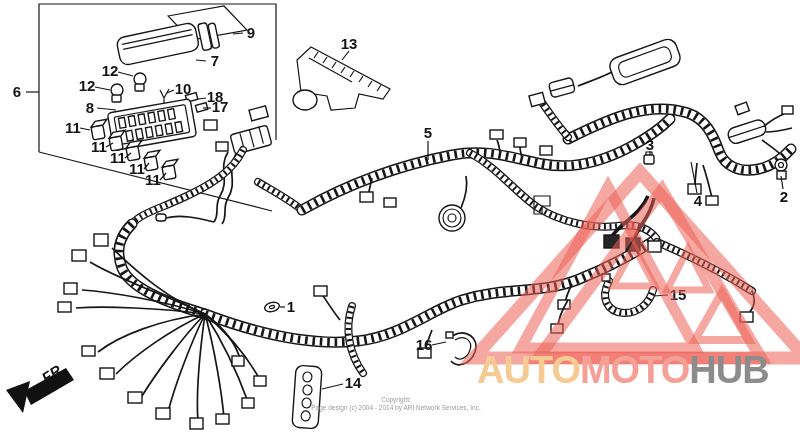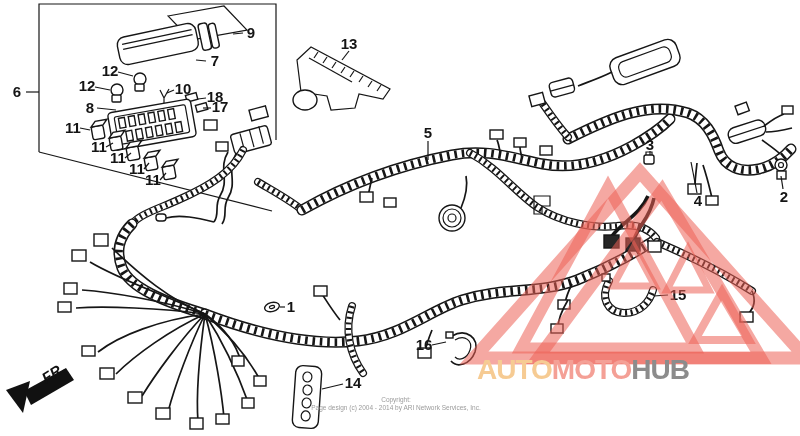--- a/index.html
+++ b/index.html
@@ -13,21 +13,21 @@
   .cn{stroke:#161616;stroke-width:1.4;fill:#fff}
   .cd{stroke:#161616;stroke-width:1.4;fill:#262626}
   .tA{stroke:#161616;stroke-width:11;fill:none;stroke-linecap:round}
   .tB{stroke:#fff;stroke-width:8;fill:none;stroke-linecap:round}
   .tC{stroke:#161616;stroke-width:8;fill:none;stroke-dasharray:2.6 4.8}
   .sA{stroke-width:8}.sB{stroke-width:5.5}.sC{stroke-width:5.5;stroke-dasharray:2 3.6}
   .num{font-family:"Liberation Sans",sans-serif;font-size:15px;font-weight:600;fill:#141414;}
   
   .wm{opacity:.55;fill:none;stroke:#EC6156;stroke-linejoin:miter;}
   #wm-text{position:absolute;left:477px;top:351px;width:320px;font-weight:700;
-           font-size:28px;letter-spacing:-1px;line-height:38px;white-space:nowrap;}
+           font-size:38px;letter-spacing:-1px;line-height:38px;white-space:nowrap;}
   .wm-a{color:#F6CB93}.wm-m{color:#F4A096}.wm-h{color:#8C8C8C}
   
   #copyright{position:absolute;left:280px;top:396px;width:232px;text-align:center;
              color:#9b9b9b;font-size:6.5px;line-height:8px;}
   
   .fr{font-size:15px;font-weight:700;font-style:italic;fill:#111;}
 </style>
 </head>
 <body>
 

